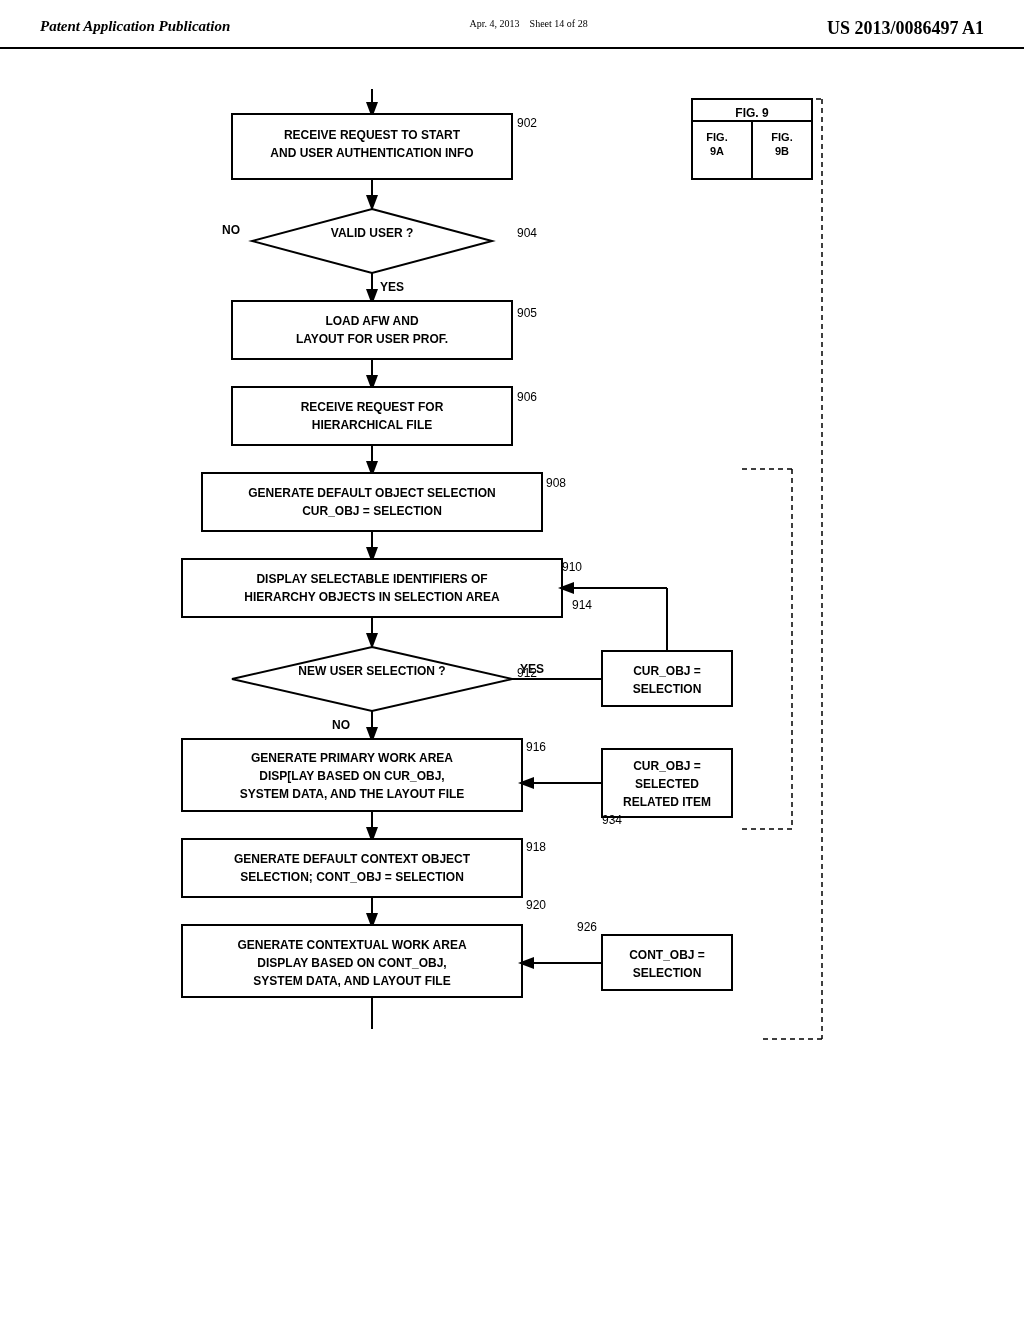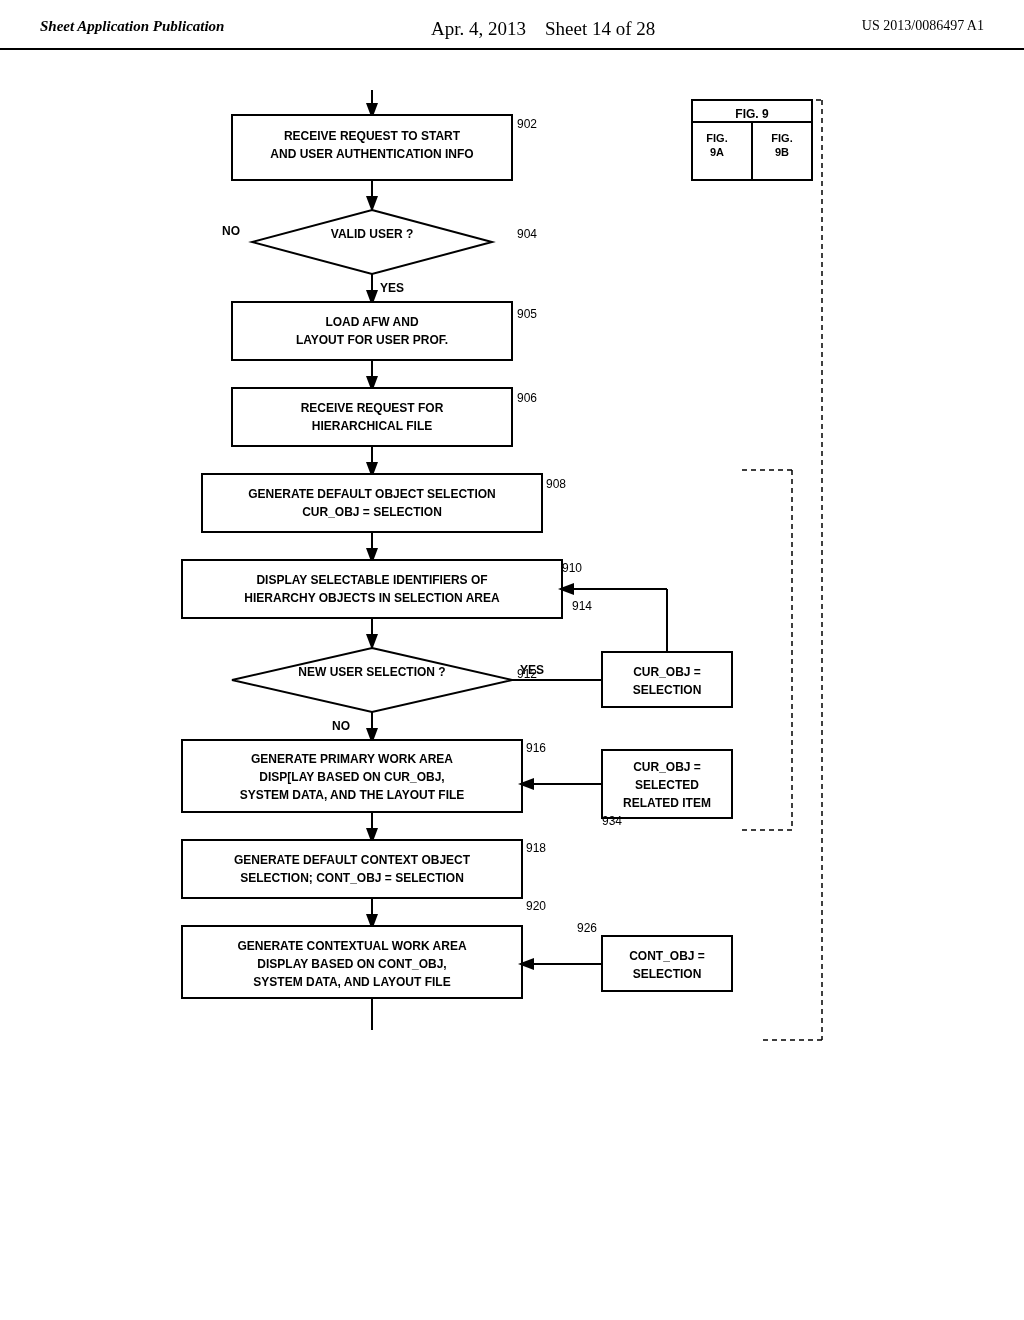--- a/index.html
+++ b/index.html
@@ -19,26 +19,26 @@
       align-items: flex-start;
       padding: 18px 40px 8px 40px;
       border-bottom: 2px solid #000;
     }
     .header-left {
       font-size: 15px;
       font-weight: bold;
       font-style: italic;
     }
     .header-center {
-      font-size: 19px;
+      font-size: 10px;
       text-align: center;
     }
     .header-right {
-      font-size: 14px;
-      font-weight: normal;
+      font-size: 18px;
+      font-weight: bold;
     }
 
     
     .content {
       padding: 30px 60px 30px 60px;
       position: relative;
     }
 
     
     .fig-label {
@@ -53,21 +53,21 @@
     
     .diagram-svg {
       display: block;
       margin: 0 auto;
     }
   </style>
 </head>
 <body>
 
 <div class="header">
-  <div class="header-left">Sheet Application Publication</div>
+  <div class="header-left">Patent Application Publication</div>
   <div class="header-center">
     <span>Apr. 4, 2013</span>&nbsp;&nbsp;&nbsp;
     <span>Sheet 14 of 28</span>
   </div>
   <div class="header-right">US 2013/0086497 A1</div>
 </div>
 
 <div class="content">
   <svg class="diagram-svg" width="900" height="1080" viewBox="0 0 900 1080">
 

